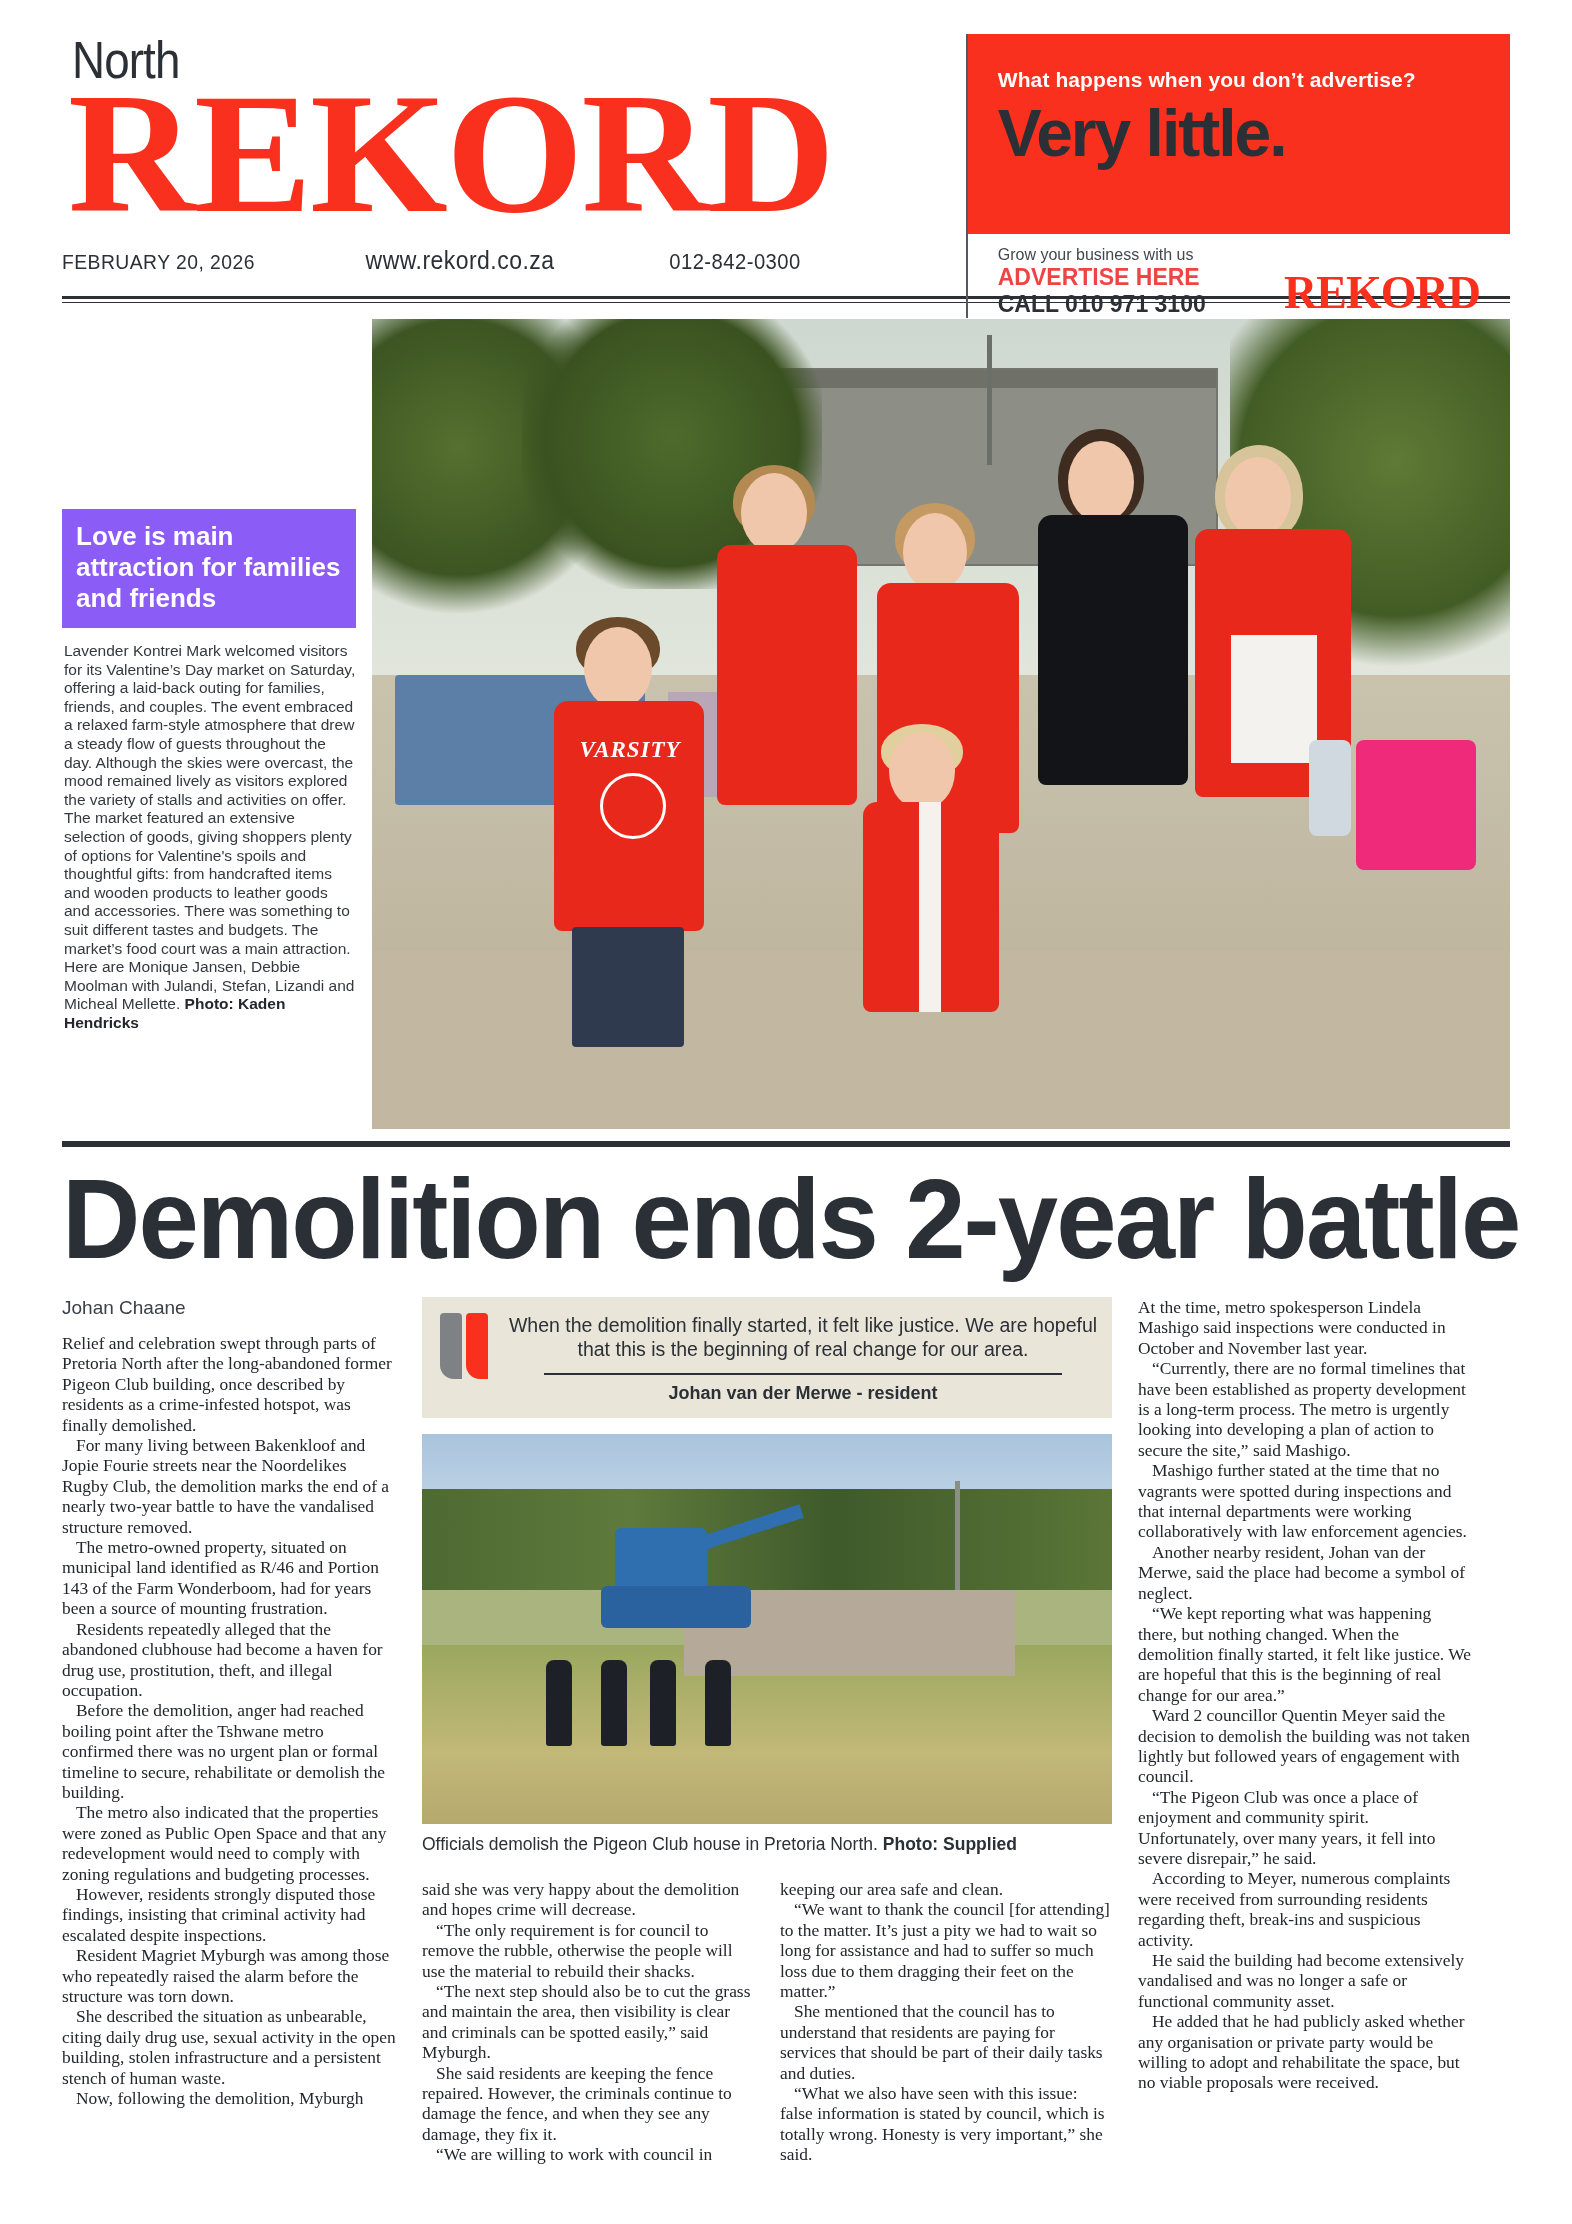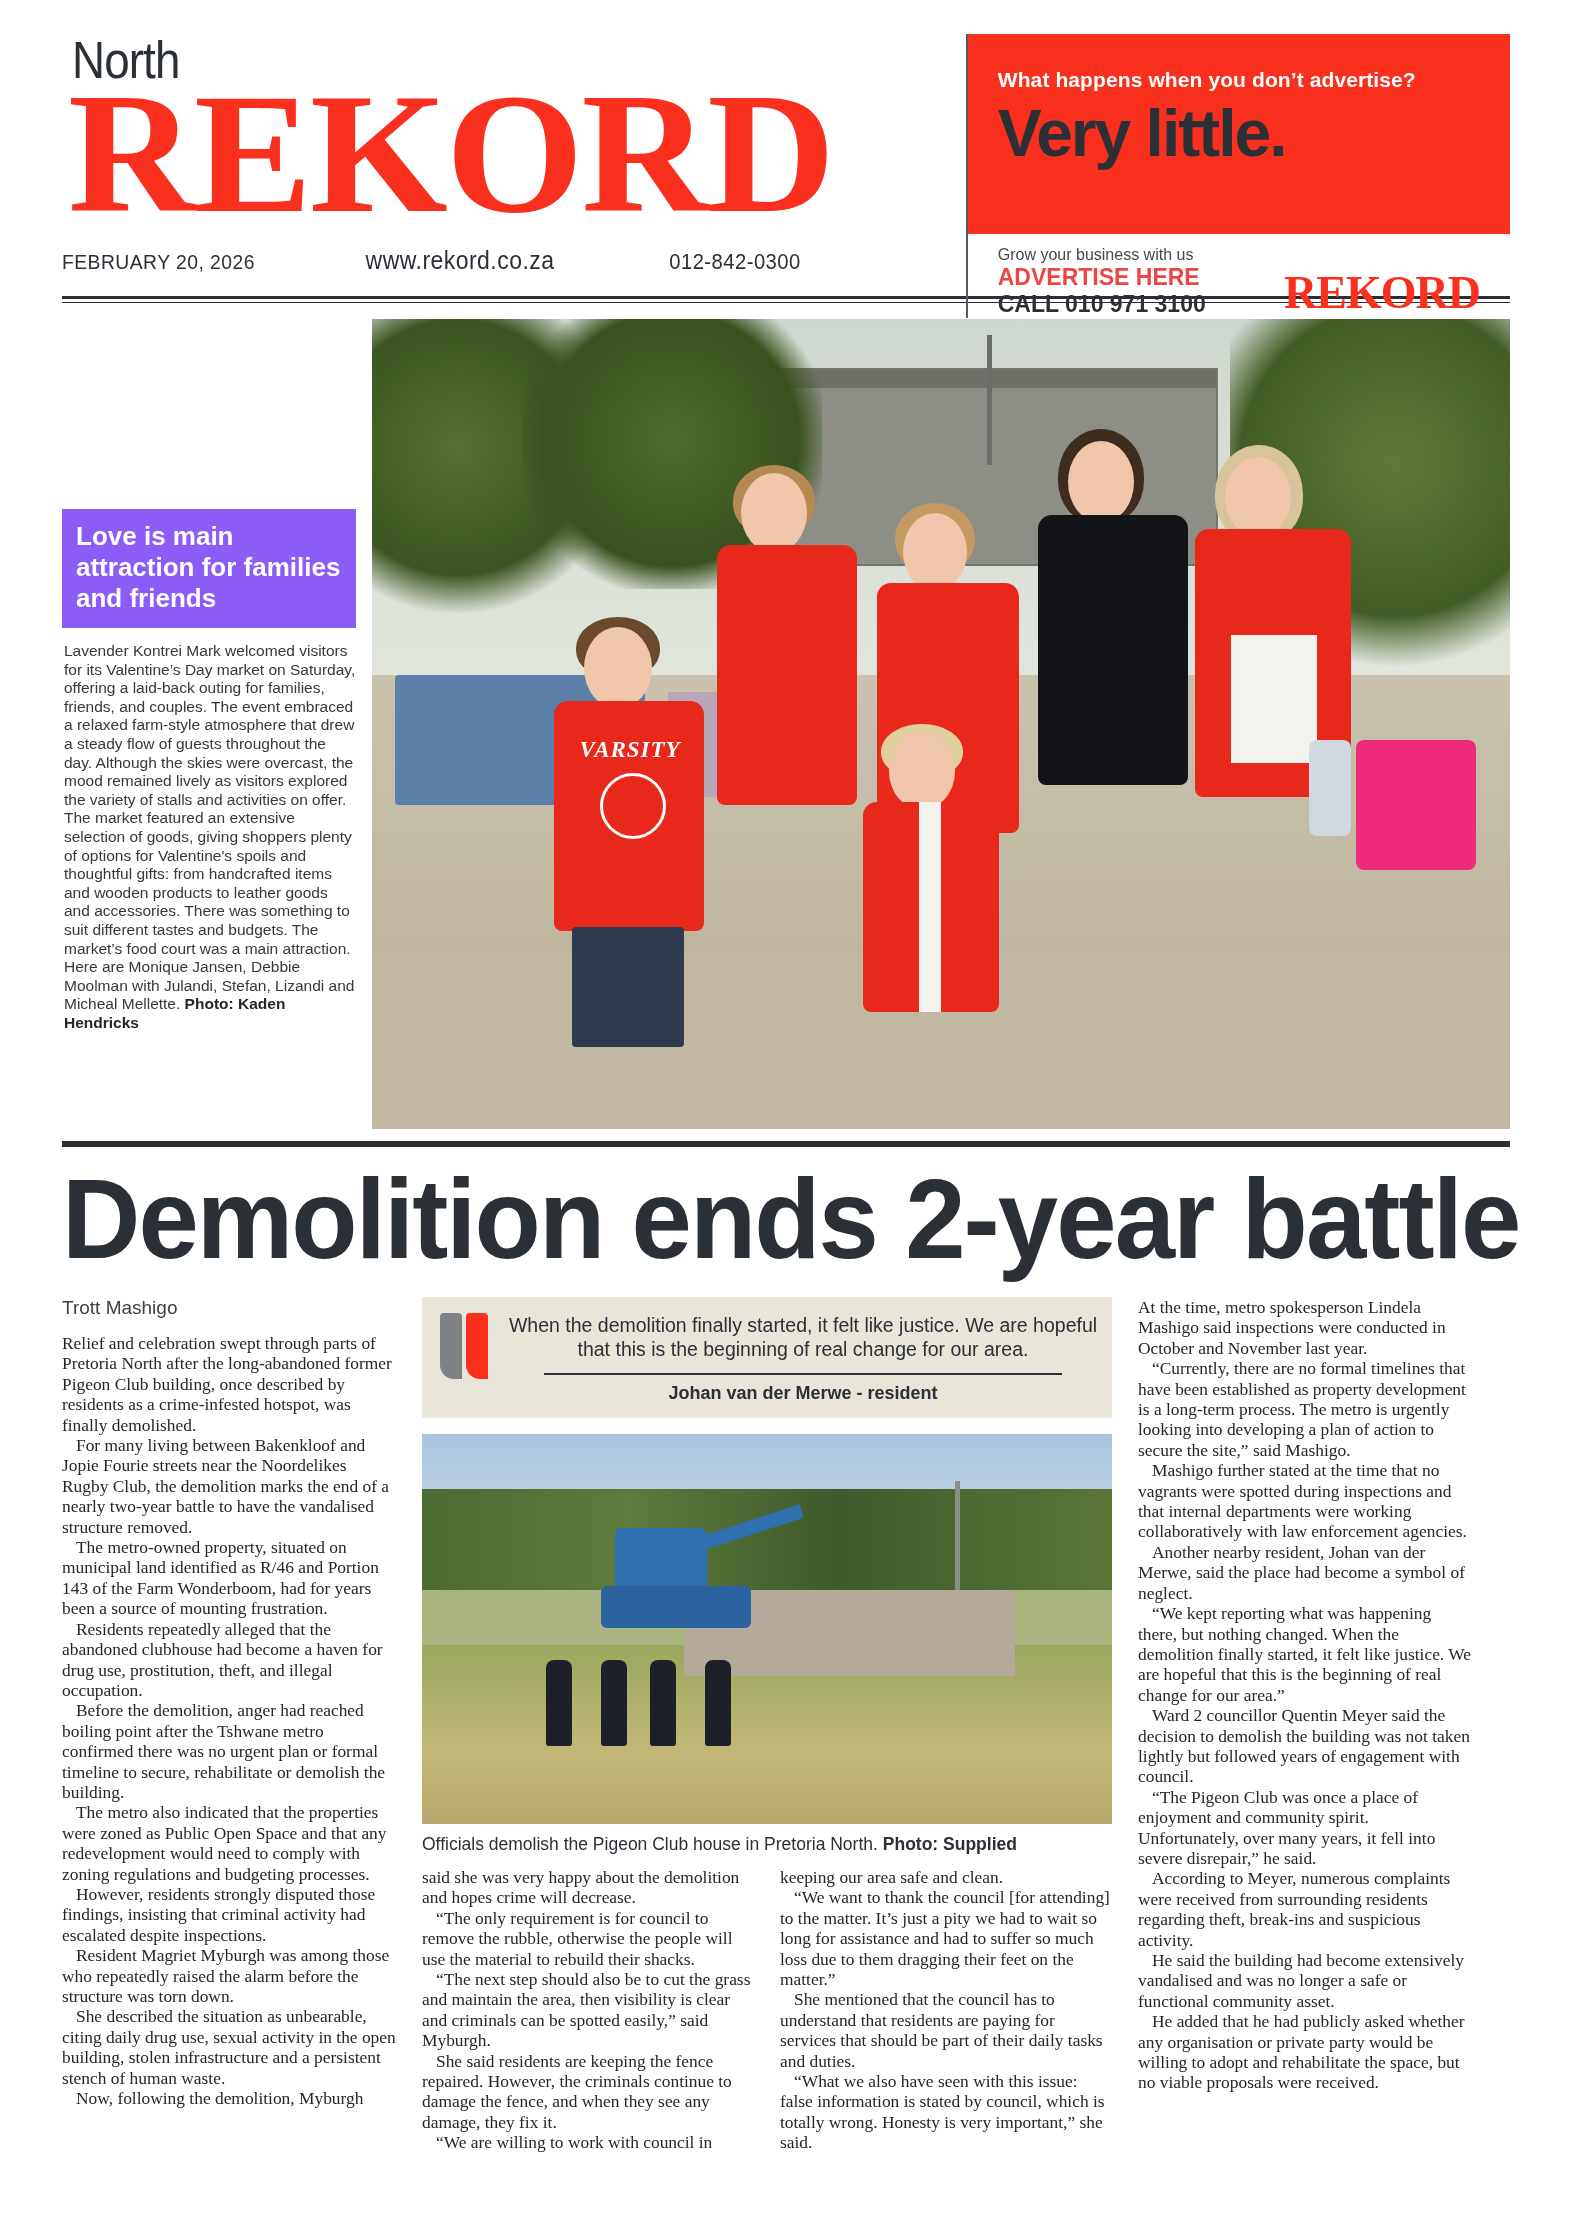--- a/index.html
+++ b/index.html
@@ -127,21 +127,21 @@
   .m-rubble{position:absolute;left:38%;top:40%;width:48%;height:22%;background:#b5a99a;}
   .m-excav{position:absolute;left:26%;top:24%;width:175px;height:120px;}
   .m-cab{position:absolute;left:14px;top:0;width:92px;height:62px;background:#2f6fb0;border-radius:6px;}
   .m-base{position:absolute;left:0;top:58px;width:150px;height:42px;background:#2a62a0;border-radius:6px;}
   .m-arm{position:absolute;left:96px;top:10px;width:110px;height:14px;background:#2f6fb0;transform:rotate(-18deg);transform-origin:left center;}
   .m-fig{position:absolute;bottom:20%;width:26px;height:86px;background:#1d2026;border-radius:8px 8px 3px 3px;}
   .m-pole{position:absolute;right:22%;top:12%;width:5px;height:44%;background:#8a8f86;}
   .midcap{font-size:17.5px;color:#2b2f36;margin-top:10px;}
   .midcap b{font-weight:700;}
 
-  .two-col{display:flex;gap:26px;margin-top:12px;}
+  .two-col{display:flex;gap:26px;margin-top:24px;}
   .two-col .col{width:334px;}
 </style>
 </head>
 <body>
 
 <div class="page">
 
   <div class="masthead">
     <div class="mast-left">
       <div class="mast-north">North</div>
@@ -234,21 +234,21 @@
     </div>
   </div>
 
   <div class="thick-rule"></div>
 
   <div class="headline">Demolition ends 2-year battle</div>
 
   <div class="article">
 
     <div class="col">
-      <div class="byline">Trott Mashigo</div>
+      <div class="byline">Johan Chaane</div>
       <div class="bodytext">
         <p class="first">Relief and celebration swept through parts of Pretoria North after the long-abandoned former Pigeon Club building, once described by residents as a crime-infested hotspot, was finally demolished.</p>
         <p>For many living between Bakenkloof and Jopie Fourie streets near the Noordelikes Rugby Club, the demolition marks the end of a nearly two-year battle to have the vandalised structure removed.</p>
         <p>The metro-owned property, situated on municipal land identified as R/46 and Portion 143 of the Farm Wonderboom, had for years been a source of mounting frustration.</p>
         <p>Residents repeatedly alleged that the abandoned clubhouse had become a haven for drug use, prostitution, theft, and illegal occupation.</p>
         <p>Before the demolition, anger had reached boiling point after the Tshwane metro confirmed there was no urgent plan or formal timeline to secure, rehabilitate or demolish the building.</p>
         <p>The metro also indicated that the properties were zoned as Public Open Space and that any redevelopment would need to comply with zoning regulations and budgeting processes.</p>
         <p>However, residents strongly disputed those findings, insisting that criminal activity had escalated despite inspections.</p>
         <p>Resident Magriet Myburgh was among those who repeatedly raised the alarm before the structure was torn down.</p>
         <p>She described the situation as unbearable, citing daily drug use, sexual activity in the open building, stolen infrastructure and a persistent stench of human waste.</p>

